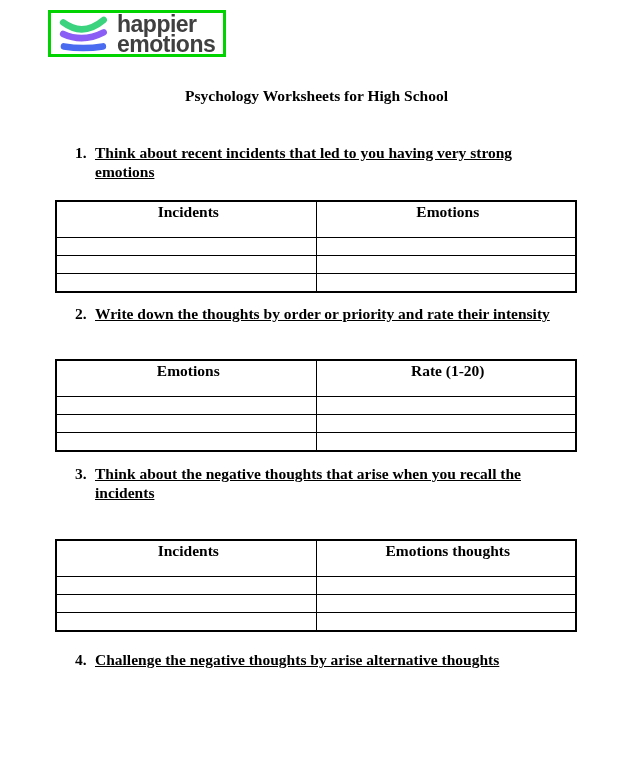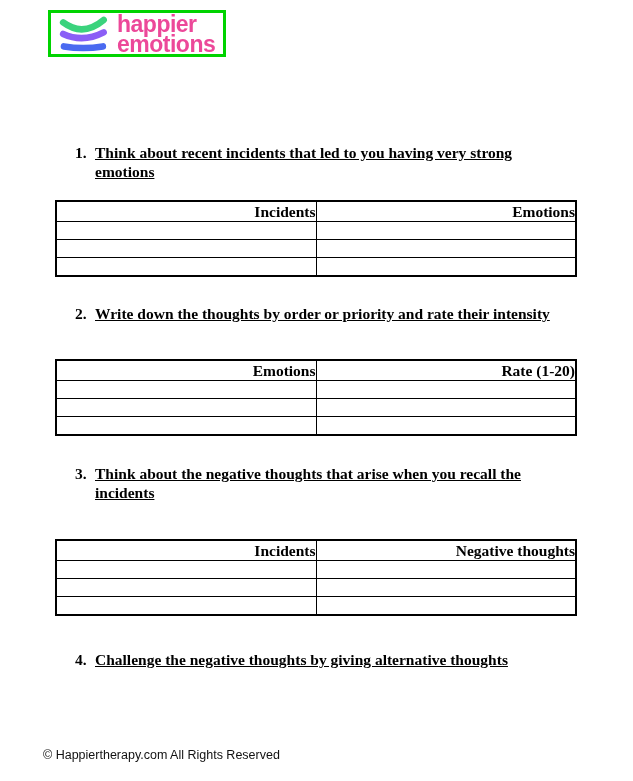--- a/index.html
+++ b/index.html
@@ -27,21 +27,21 @@
     padding: 2px 4px 2px 5px;
     background: #ffffff;
   }
   .logo-icon { width: 54px; height: 38px; flex: 0 0 auto; }
   .logo-text {
     font-family: "Liberation Sans", sans-serif;
     font-weight: bold;
     font-size: 23px;
     line-height: 0.88;
     letter-spacing: -0.5px;
-    color: #ec4899;
+    color: #404040;
     padding-top: 1px;
   }
   
   .doc-title {
     position: absolute;
     left: 0;
     top: 87px;
     width: 633px;
     text-align: center;
     font-size: 15.5px;
@@ -71,25 +71,25 @@
     border-collapse: collapse;
     table-layout: fixed;
     font-family: "Liberation Serif", serif;
   }
   .table-1 { top: 200px; }
   .table-2 { top: 359px; }
   .table-3 { top: 539px; }
   .wtable th, .wtable td { border: 1px solid #000000; }
   .wtable { border: 2px solid #000000; }
   .wtable th {
-    text-align: right;
+    text-align: center;
     font-size: 15.5px;
     font-weight: bold;
     height: 19px;
-    padding: 0 0 0 4px;
+    padding: 0 0 16px 4px;
     vertical-align: middle;
   }
   .wtable td { height: 17px; padding: 0; }
   
   .footer {
     position: absolute;
     left: 43px;
     top: 748px;
     font-family: "Liberation Sans", sans-serif;
     font-size: 12.5px;
@@ -106,20 +106,21 @@
       <path d="M8 9 Q 32 27 57 6" fill="none" stroke="#3bd37d" stroke-width="8" stroke-linecap="round"></path>
       <path d="M8 23 Q 32 34 57 21" fill="none" stroke="#8b5ef6" stroke-width="8" stroke-linecap="round"></path>
       <path d="M9 38 Q 32 42 56 38" fill="none" stroke="#4a6af0" stroke-width="8" stroke-linecap="round"></path>
     </svg>
     <div class="logo-text">
       <div>happier</div>
       <div>emotions</div>
     </div>
   </div>
 
+  <h1 class="doc-title">Psychology Worksheets for High School</h1>
 
   <div class="item item-1">
     <span class="num">1.</span>
     <span class="itext">Think about recent incidents that led to you having very strong emotions</span>
   </div>
 
   <table class="wtable table-1">
     <tbody>
         <tr>
       <th>Incidents</th>
@@ -168,37 +169,36 @@
 
   <div class="item item-3">
     <span class="num">3.</span>
     <span class="itext">Think about the negative thoughts that arise when you recall the incidents</span>
   </div>
 
   <table class="wtable table-3">
     <tbody>
         <tr>
       <th>Incidents</th>
-      <th>Negative thoughts</th>
+      <th>Emotions thoughts</th>
     </tr>
     <tr>
           <td></td>
           <td></td>
         </tr>
     <tr>
           <td></td>
           <td></td>
         </tr>
     <tr>
           <td></td>
           <td></td>
         </tr>
   </tbody>
     </table>
 
   <div class="item item-4">
     <span class="num">4.</span>
-    <span class="itext">Challenge the negative thoughts by giving alternative thoughts</span>
-  </div>
-
-  <div class="footer">© Happiertherapy.com All Rights Reserved</div>
+    <span class="itext">Challenge the negative thoughts by arise alternative thoughts</span>
+  </div>
+
 
 </div>
 
 </body></html>

